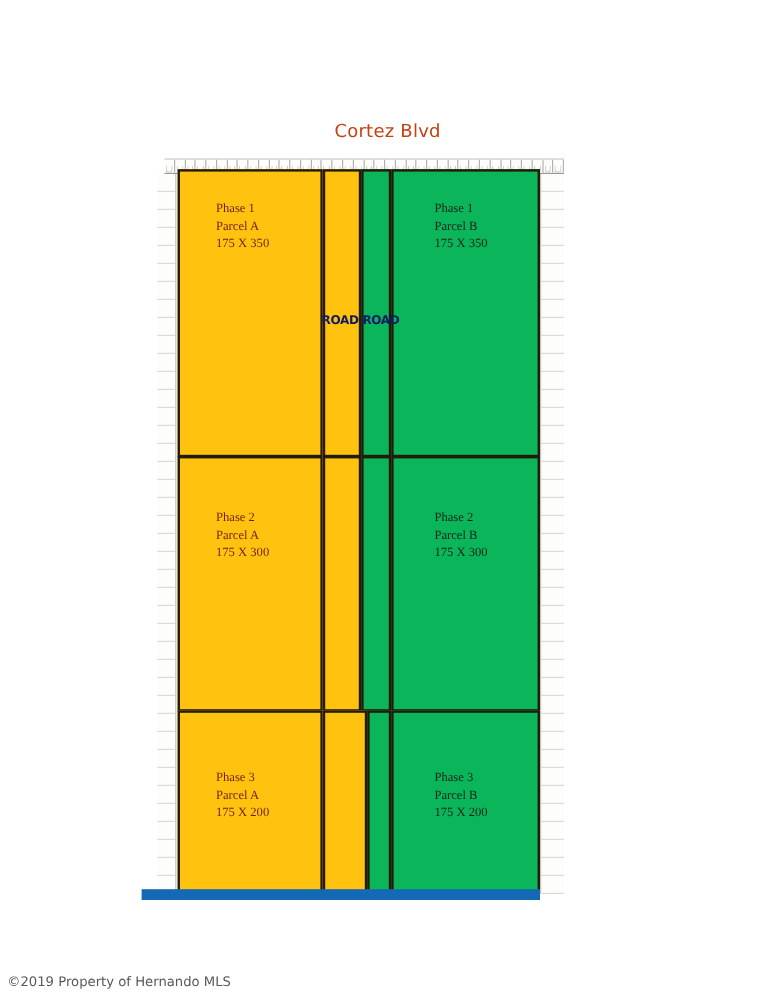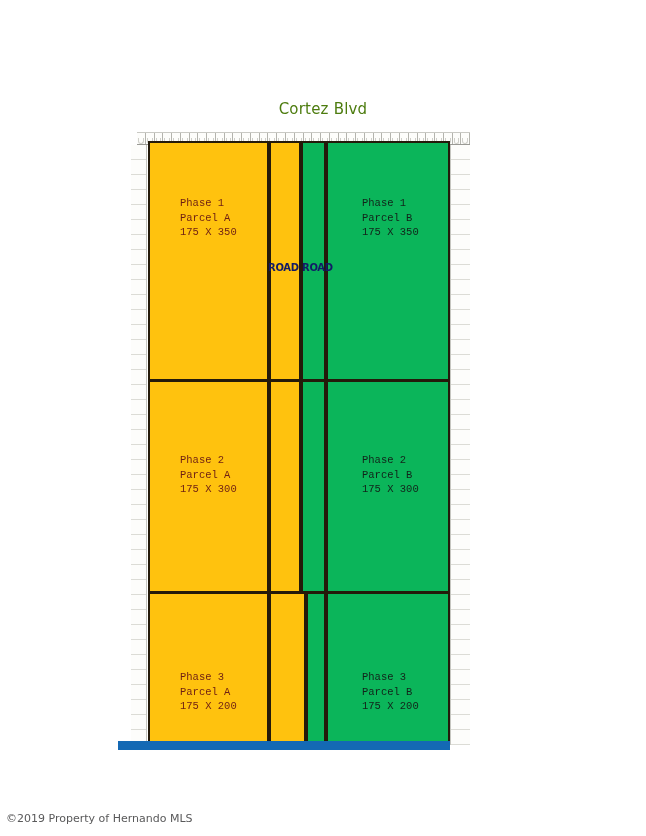--- a/index.html
+++ b/index.html
@@ -14,21 +14,21 @@
     overflow: hidden;
   }
 
   
   #map-title {
     position: absolute;
     left: 0; right: 0;
     top: 100px;
     text-align: center;
     font-size: 15px;
-    color: #4d7c0f;
+    color: #c2410c;
     letter-spacing: 0.2px;
     font-family: "DejaVu Sans", "Liberation Sans", sans-serif;
   }
 
   
   #plat-figure {
     position: absolute;
     left: 0; top: 0;
     width: 646px; height: 836px;
   }
@@ -86,22 +86,21 @@
   }
   .parcel.gold  { background: #FFC20E; }
   .parcel.green { background: #0BB55A; }
 
   .parcel-label {
     position: absolute;
     font-size: 10.5px;
     line-height: 14.5px;
     color: #6e1f14;
     white-space: nowrap;
-    font-family: Liberation Mono, monospace;
-    margin-top: 28px;
+    font-family: Liberation Serif, serif;
   }
   .parcel.green .parcel-label { color: #12231a; }
 
   .road-label {
     position: absolute;
     font-size: 10px;
     color: #121a66;
     font-weight: 600;
     letter-spacing: -0.3px;
     white-space: nowrap;

